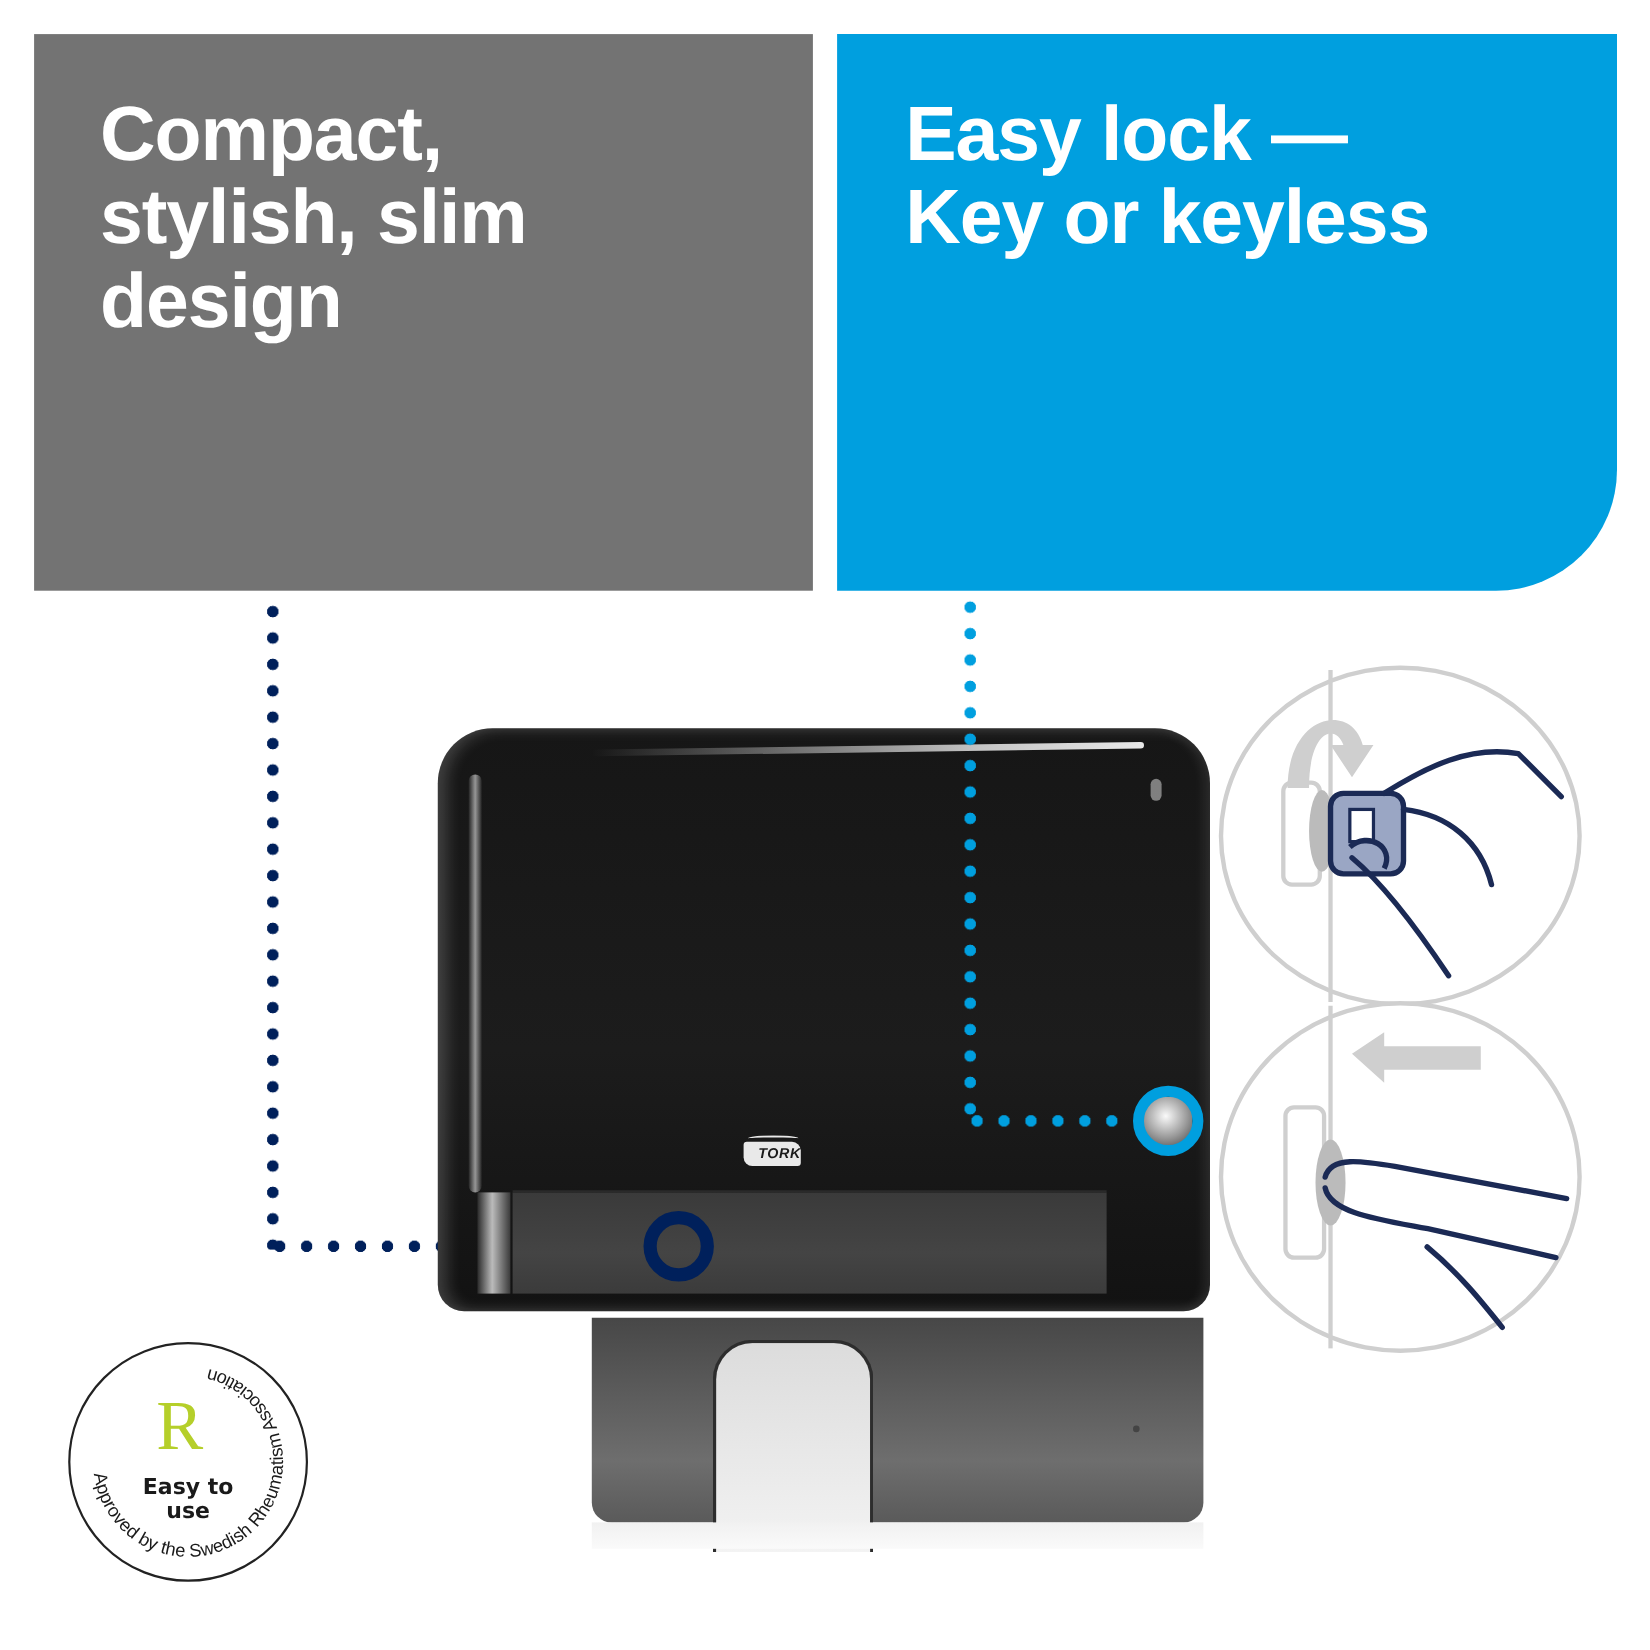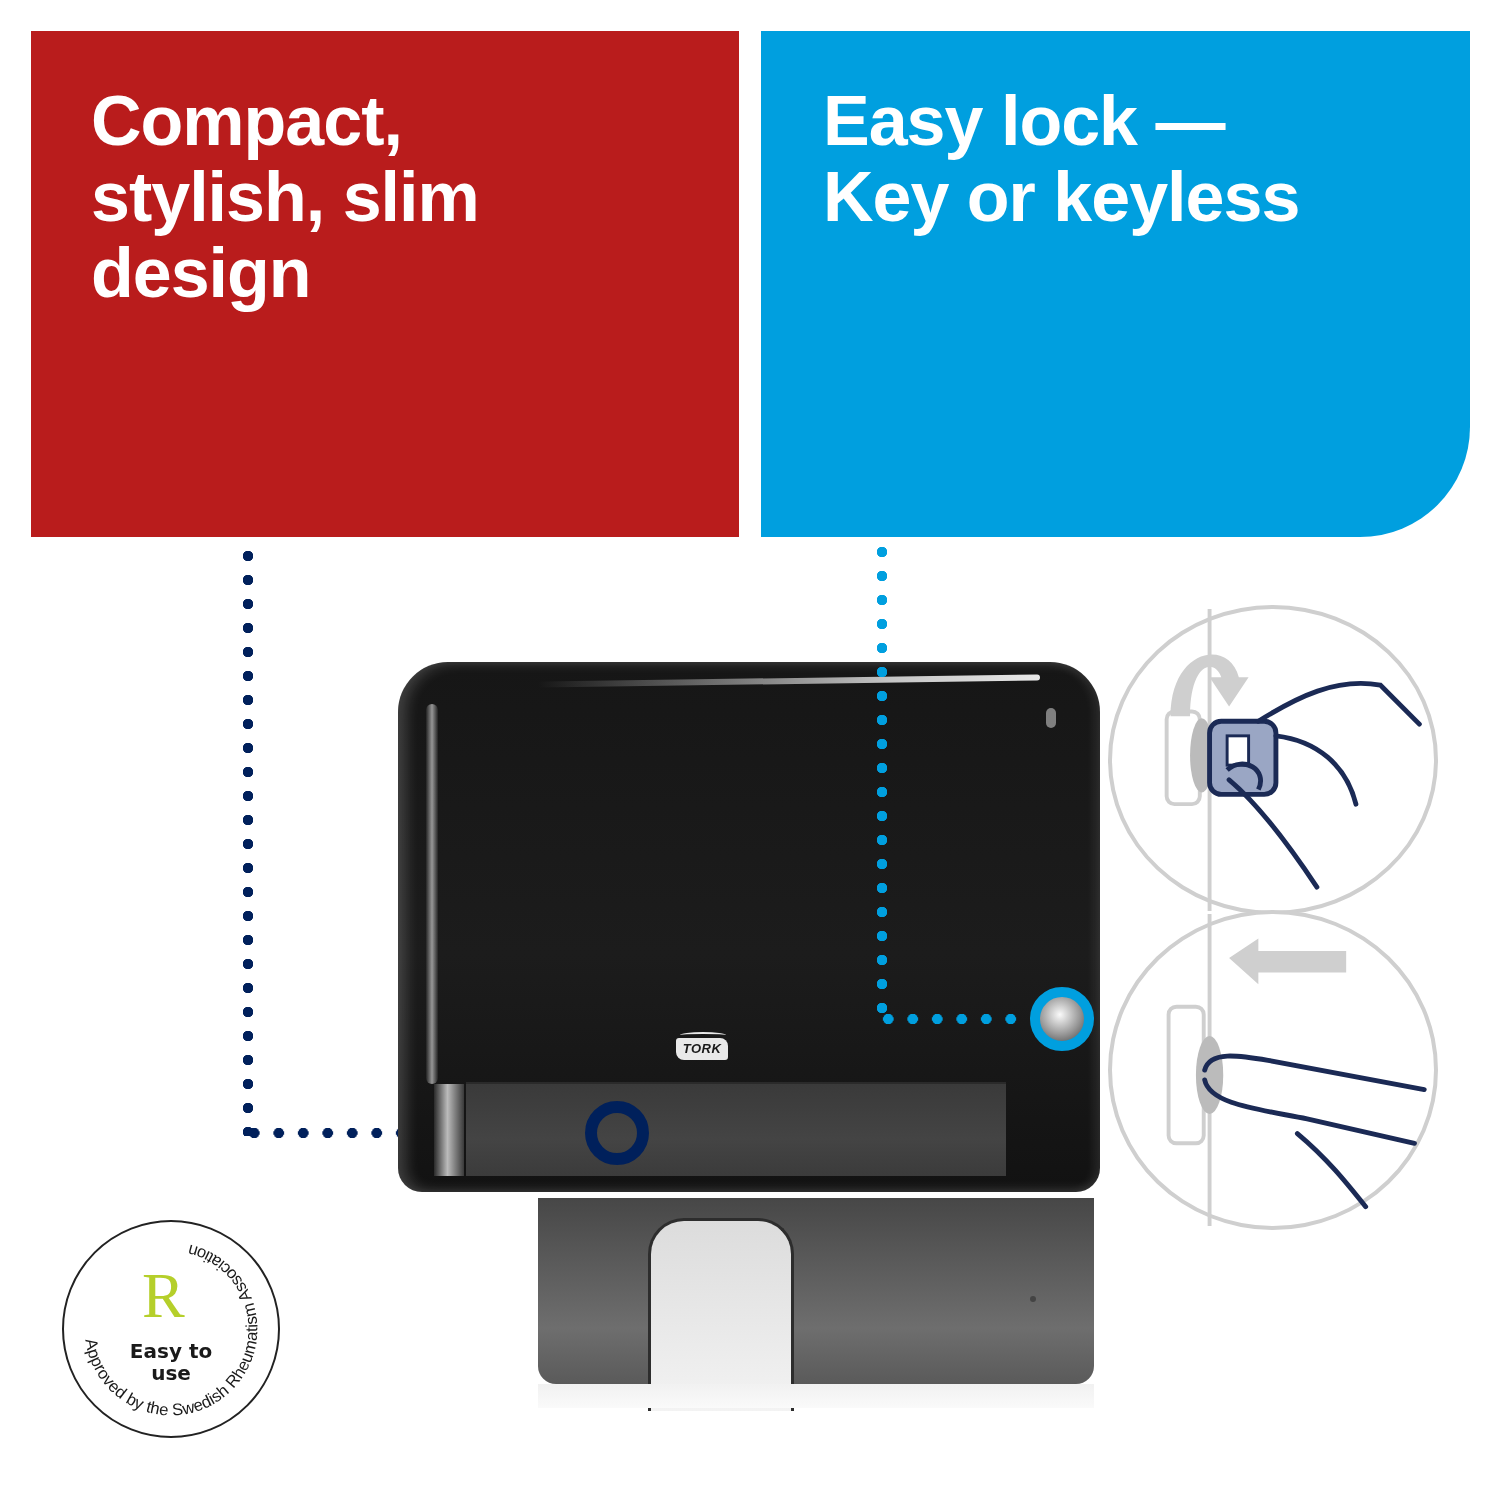--- a/index.html
+++ b/index.html
@@ -1,33 +1,33 @@
 <!DOCTYPE html>
 <html><head>
   <meta charset="utf-8">
   <style>
     html, body { margin: 0; padding: 0; background: #ffffff; }
     body { width: 1500px; height: 1500px; position: relative; overflow: hidden; font-family: "Liberation Sans", sans-serif; }
 
     .panel { position: absolute; top: 31px; height: 506px; box-sizing: border-box; }
-    .panel-left { left: 31px; width: 708px; background: #b91c1c; }
+    .panel-left { left: 31px; width: 708px; background: #737373; }
     .panel-right { left: 761px; width: 709px; background: #009fdf; border-bottom-right-radius: 110px; }
     .headline { position: absolute; left: 60px; top: 52px; margin: 0; color: #ffffff; font-weight: 700; font-size: 70px; line-height: 76px; letter-spacing: -1px; white-space: pre-line; }
     .panel-right .headline { left: 62px; top: 52px; }
 
     
     .dots-v { position: absolute; width: 12px; background-image: radial-gradient(circle, var(--c) 5px, transparent 5.5px); background-size: 12px 24px; background-repeat: repeat-y; }
     .dots-h { position: absolute; height: 12px; background-image: radial-gradient(circle, var(--c) 5px, transparent 5.5px); background-size: 24.5px 12px; background-repeat: repeat-x; }
 
     
     .dispenser { position: absolute; left: 398px; top: 662px; width: 702px; height: 530px; background: linear-gradient(180deg, #161616 0%, #1c1c1c 55%, #121212 100%); border-radius: 50px 50px 24px 24px; box-shadow: inset 8px 0 14px rgba(255,255,255,0.18), inset -6px 0 10px rgba(255,255,255,0.08); }
     .dispenser .shine-top { position: absolute; left: 140px; right: 60px; top: 16px; height: 6px; border-radius: 3px; background: linear-gradient(90deg, transparent, rgba(255,255,255,0.75) 70%, rgba(255,255,255,0.9)); transform: skewY(-0.8deg); }
     .dispenser .shine-left { position: absolute; left: 28px; top: 42px; width: 12px; height: 380px; border-radius: 6px; background: linear-gradient(90deg, rgba(255,255,255,0.05), rgba(255,255,255,0.55), rgba(255,255,255,0.05)); }
     .dispenser .shine-right { position: absolute; right: 44px; top: 46px; width: 10px; height: 20px; border-radius: 5px; background: rgba(255,255,255,0.45); }
-    .brand-logo { position: absolute; left: 278px; top: 376px; width: 52px; height: 22px; background: #e9e9e9; border-radius: 3px 8px 3px 8px; color: #1a1a1a; font-weight: 700; font-style: italic; font-size: 13px; line-height: 22px; text-align: center; letter-spacing: 0.5px; }
+    .brand-logo { position: absolute; left: 278px; top: 376px; width: 52px; height: 22px; background: #e9e9e9; border-radius: 3px 8px 3px 8px; color: #1a1a1a; font-weight: 700; font-style: italic; font-size: 13px; line-height: 22px; text-align: right; letter-spacing: 0.5px; }
     .brand-logo::before { content: ""; position: absolute; left: 4px; right: 2px; top: -6px; height: 4px; border-top: 2px solid #e9e9e9; border-radius: 50%; }
     .front-panel { position: absolute; left: 68px; top: 420px; width: 540px; height: 92px; background: linear-gradient(180deg, #3a3a3a, #444 60%, #3b3b3b); border-top: 2px solid #2a2a2a; }
     .front-panel .edge { position: absolute; left: -32px; top: 0; width: 30px; height: 92px; background: linear-gradient(90deg, #2a2a2a, #bbb 45%, #3a3a3a); }
 
     .tray { position: absolute; left: 538px; top: 1198px; width: 556px; height: 186px; background: linear-gradient(180deg, #474747, #6e6e6e 70%, #5a5a5a); border-radius: 0 0 18px 18px; }
     .tray-mouth { position: absolute; left: 110px; top: 20px; width: 140px; height: 190px; background: linear-gradient(180deg, #dcdcdc, #f3f3f3); border-radius: 36px 36px 0 0; border: 3px solid #2d2d2d; border-bottom: none; }
     .paper-bottom { position: absolute; left: 538px; top: 1384px; width: 556px; height: 24px; background: linear-gradient(180deg, #f1f1f1, #fafafa); }
     .status-dot { position: absolute; left: 1030px; top: 1296px; width: 6px; height: 6px; border-radius: 50%; background: #444; }
 
     .ring { position: absolute; border-radius: 50%; box-sizing: border-box; }

